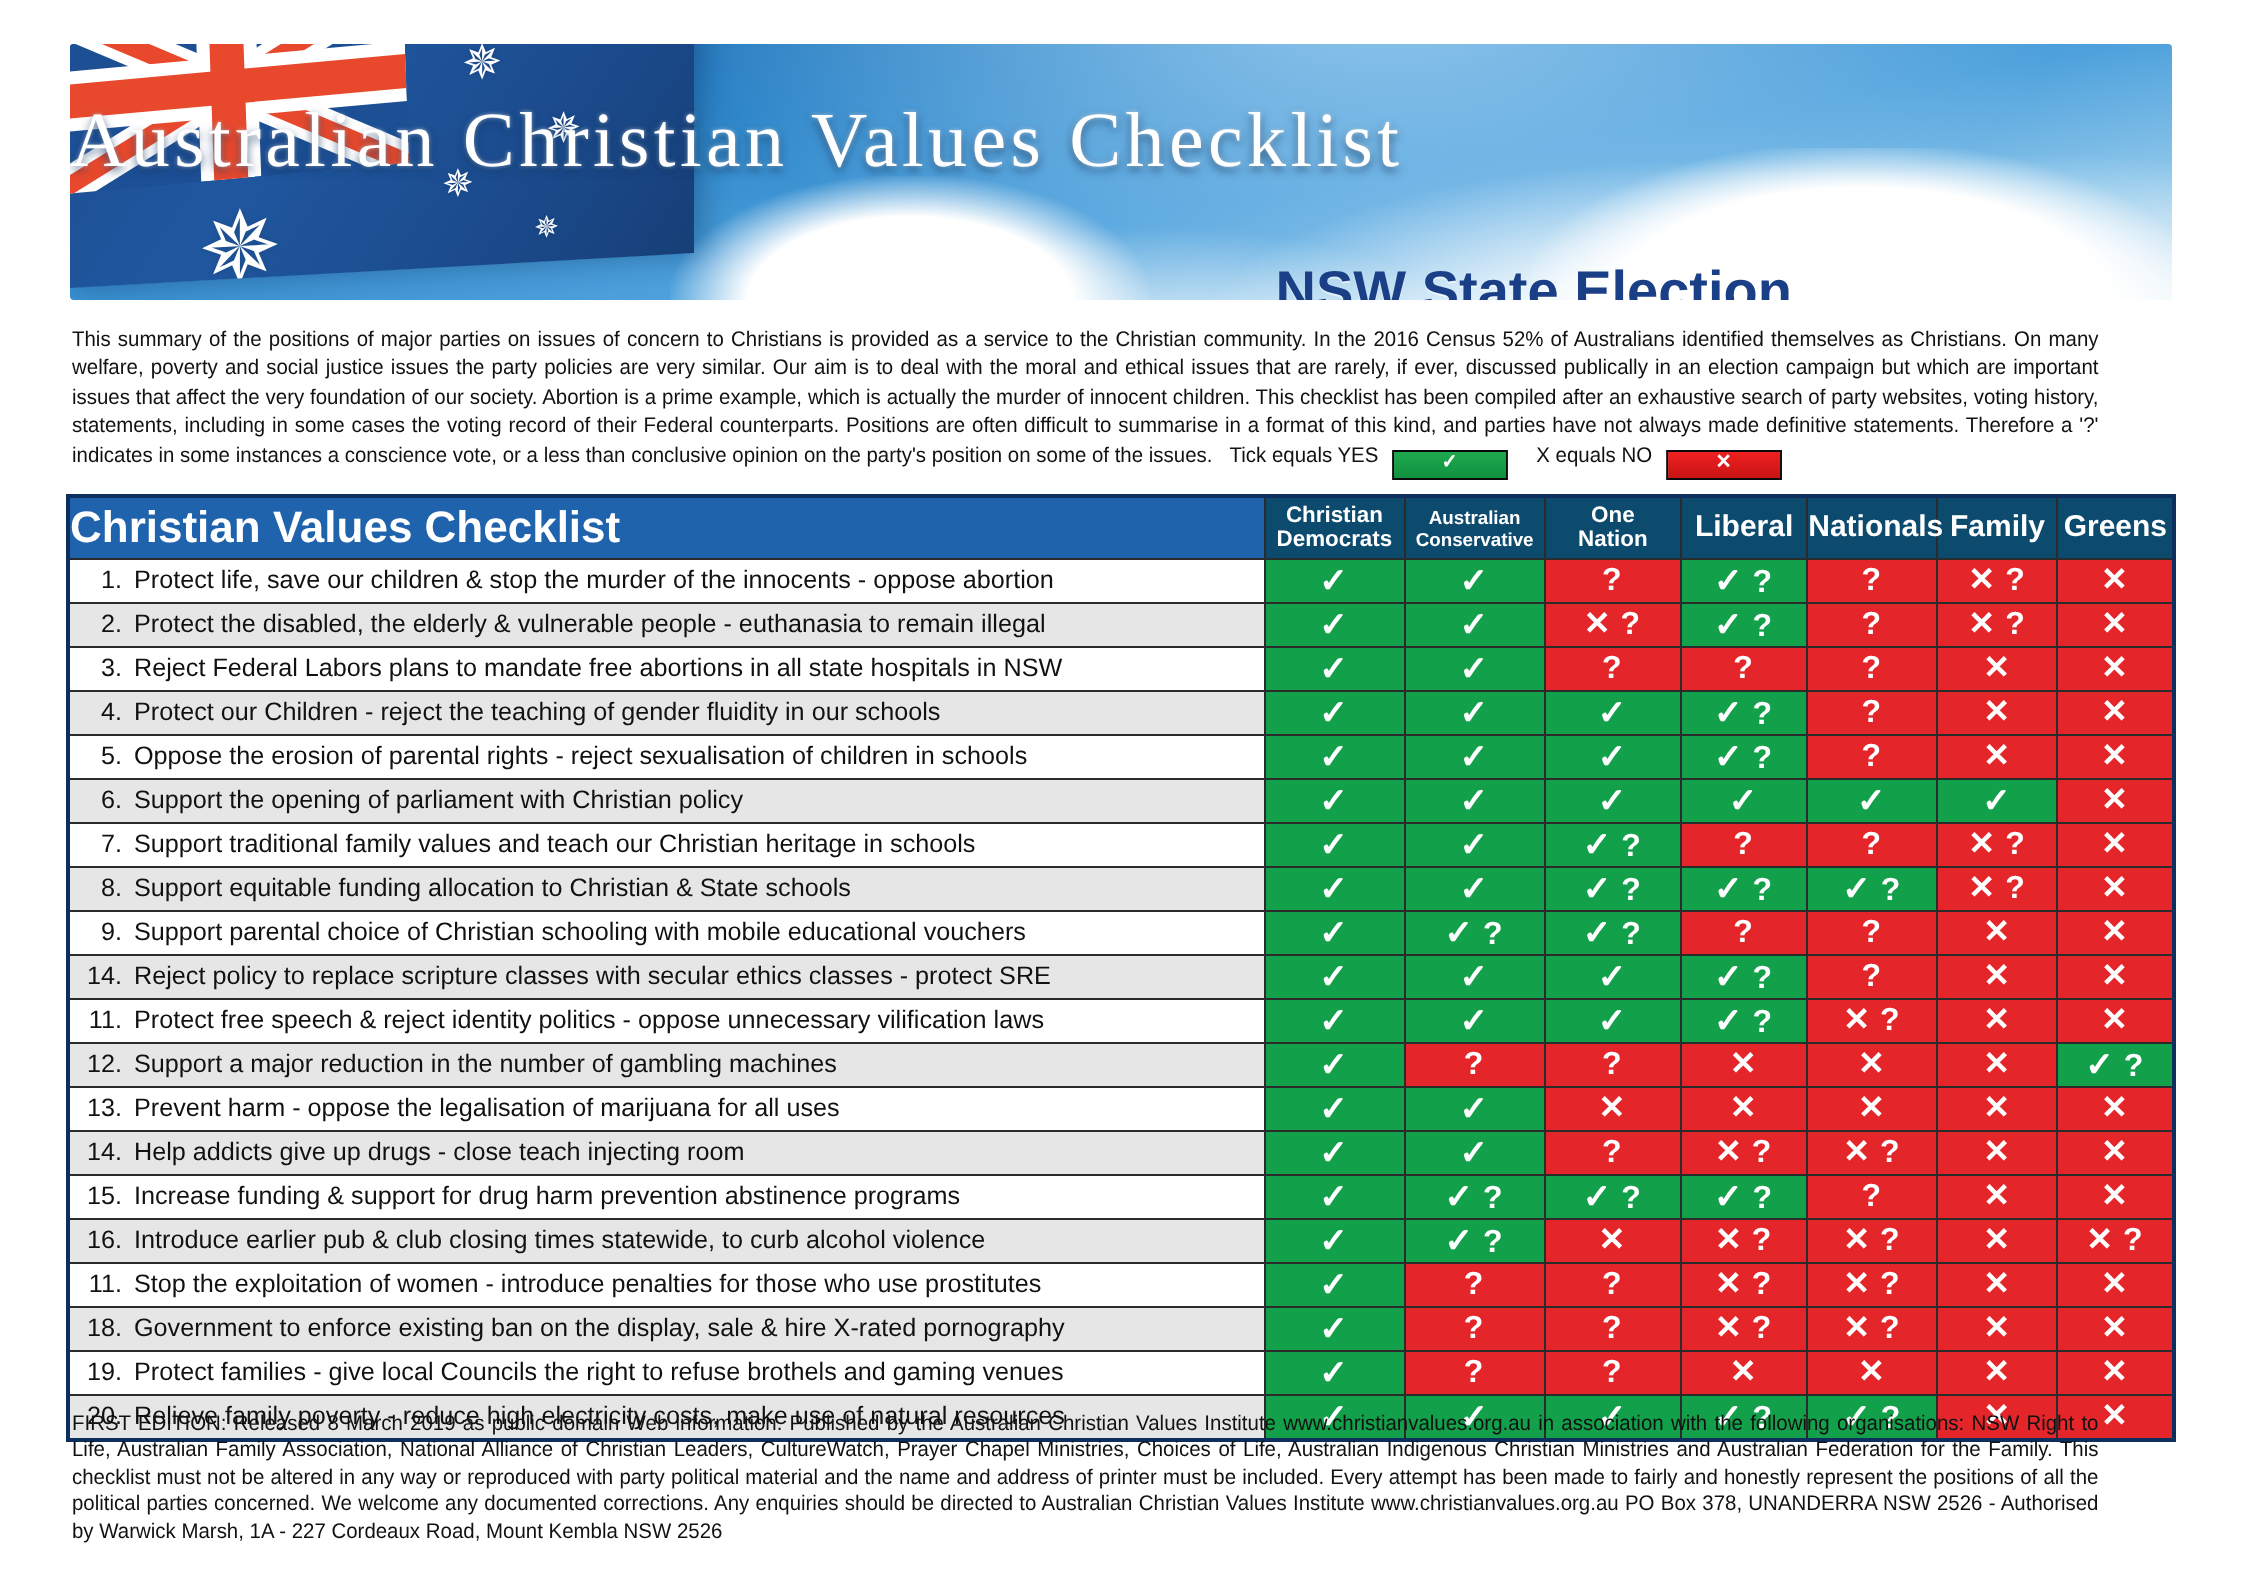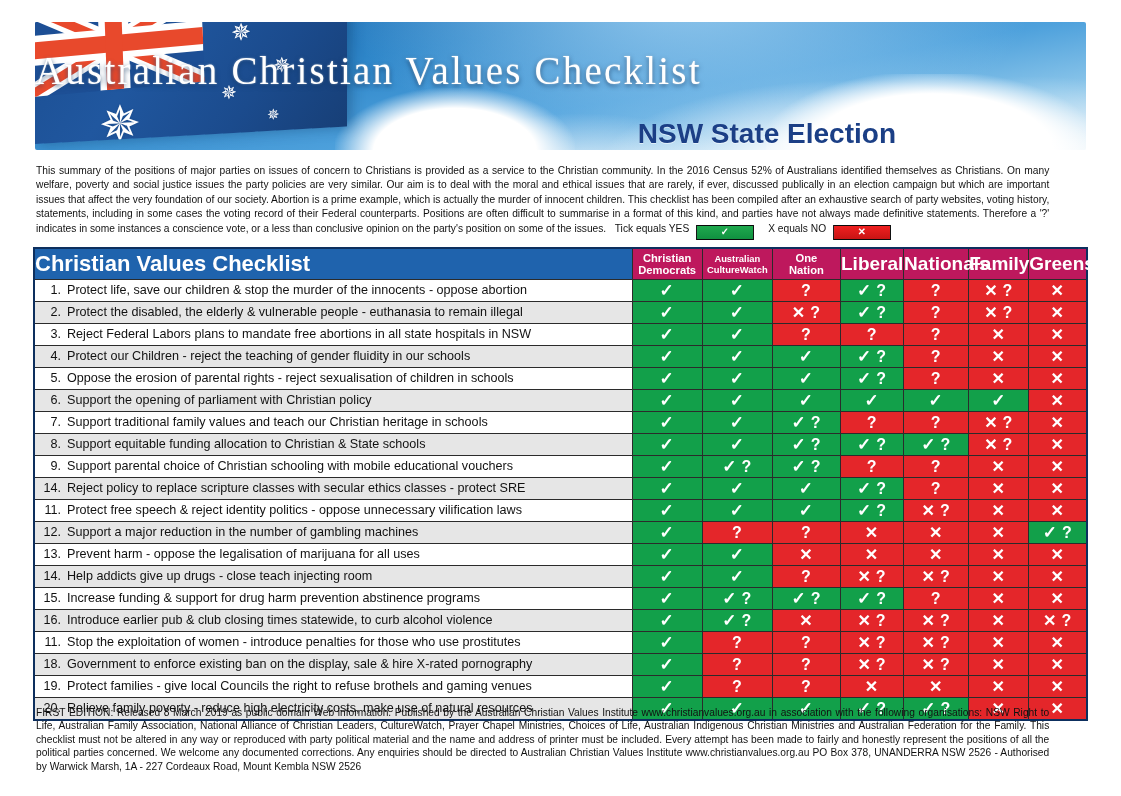--- a/index.html
+++ b/index.html
@@ -63,21 +63,21 @@
     font-size:39px;letter-spacing:2.2px;color:#ffffff;
     text-shadow:0 2px 5px rgba(16,54,96,.75), 0 0 2px rgba(255,255,255,.6);
     white-space:nowrap;
   }
   .banner-date,.banner-sub{
     position:absolute;right:190px;text-align:center;
     font-weight:bold;color:#1b3f86;white-space:nowrap;
     text-shadow:0 1px 0 rgba(255,255,255,.55);
   }
   .banner-date{top:76px;font-size:28px;}
-  .banner-sub{top:96px;font-size:28px;}
+  .banner-sub{top:108px;font-size:28px;}
 
   
   .intro{
     position:absolute;left:36px;top:163px;width:1050px;
     font-size:10.6px;line-height:14.4px;color:#111;text-align:justify;
     font-stretch:semi-condensed;
     transform:scaleX(.965);transform-origin:left top;
   }
   .intro .legend-chip{
     display:inline-block;vertical-align:-3px;width:58px;height:13px;
@@ -93,26 +93,26 @@
     border-collapse:collapse;table-layout:fixed;
     border:2px solid #0d2f5e;
   }
   .tbl td,.tbl th{padding:0;border:1px solid #2b2b2b;}
   .hdr-title{
     background:#1f63ad;color:#fff;font-size:22px;font-weight:bold;
     text-align:left;padding:5px 0 6px 22px;height:30px;
     border:1px solid #0d2f5e;
   }
   .hdr-party{
-    background:#be185d;color:#fff;font-size:11.2px;font-weight:bold;
+    background:#0c4a6e;color:#fff;font-size:11.2px;font-weight:bold;
     text-align:center;line-height:12px;vertical-align:middle;
     border:1px solid #0d2f5e;padding:2px 1px;
   }
   .hdr-party.small{font-size:9.4px;line-height:11px;margin-top:46px;}
-  .hdr-party.big{font-size:19px;}
+  .hdr-party.big{font-size:15px;}
   .rowlabel{
     background:#ffffff;color:#111;font-size:12.6px;
     height:21px;line-height:21px;white-space:nowrap;
     padding-left:6px;
   }
   tr.alt .rowlabel{background:#e6e6e6;}
   .rowlabel .num{display:inline-block;width:26px;text-align:right;margin-right:6px;}
   .cell{
     text-align:center;vertical-align:middle;height:21px;
     font-weight:bold;color:#ffffff;font-size:15px;
@@ -184,21 +184,21 @@
     </colgroup>
     <thead>
       <tr>
         <th class="hdr-title">Christian Values Checklist</th>
       <th class="hdr-party">
             <div>Christian</div>
             <div>Democrats</div>
           </th>
           <th class="hdr-party small">
             <div>Australian</div>
-            <div>CultureWatch</div>
+            <div>Conservative</div>
           </th>
           <th class="hdr-party">
             <div>One</div>
             <div>Nation</div>
           </th>
           <th class="hdr-party big">
             <div>Liberal</div>
           </th>
           <th class="hdr-party big">
             <div>Nationals</div>

